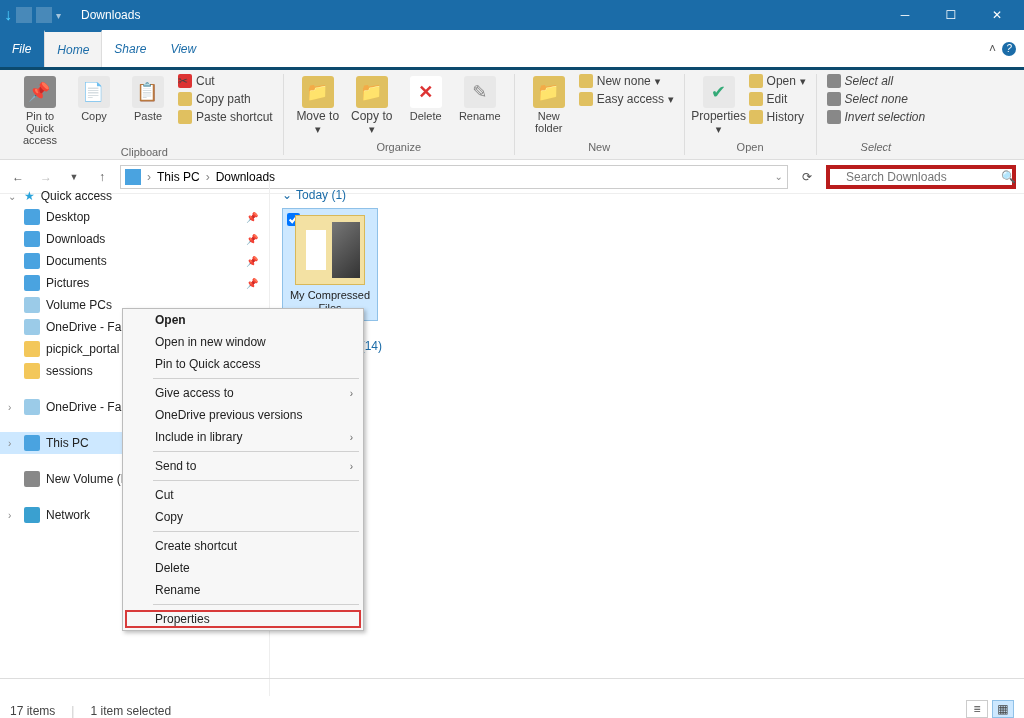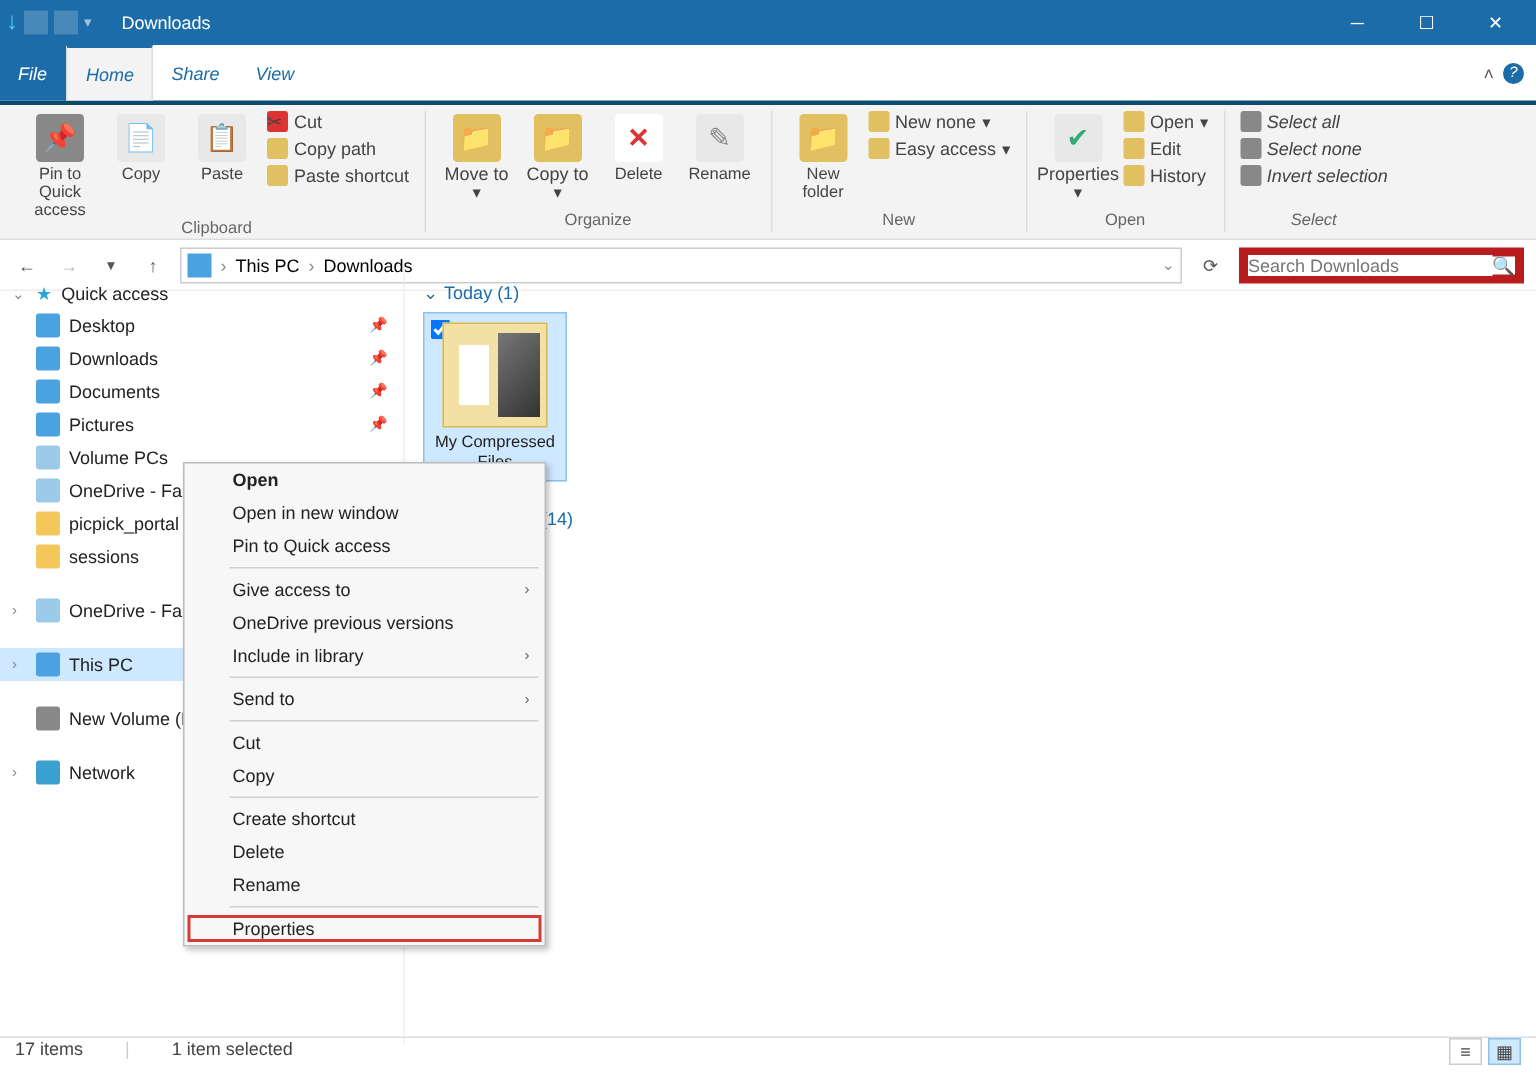--- a/index.html
+++ b/index.html
@@ -32,21 +32,21 @@
 .smallcol { display:flex; flex-direction:column; gap:4px; }
 .smallbtn { display:flex; align-items:center; gap:4px; color:#444; font-size:11px; white-space:nowrap;}
 .smallbtn .dot { width:14px; height:14px; background:#e0c060; border-radius:2px; display:inline-block;}
 
 
 .navrow { height: 34px; display:flex; align-items:center; gap:8px; padding:4px 8px; border-bottom:1px solid #eee;}
 .navbtn { width:20px; height:20px; display:flex; align-items:center; justify-content:center; color:#555; }
 .addr { flex:1; border:1px solid #ccc; height:24px; display:flex; align-items:center; padding:0 4px; gap:6px;}
 .addr .sep { color:#888; }
 .refresh { width:22px; height:22px; display:flex; align-items:center; justify-content:center; color:#555;}
-.search { width:190px; border:6px solid #b91c1c; height:24px; display:flex; align-items:center; padding:0 0; color:#888;}
+.search { width:190px; border:4px solid #b91c1c; height:24px; display:flex; align-items:center; padding:0 16px; color:#888;}
 .search input { border:none; outline:none; flex:1; font-size:12px; color:#555;}
 .search .sicon { color:#888; }
 
 
 .bodyrow { position:absolute; top:178px; left:0; right:0; bottom:22px; display:flex; }
 .sidebar { width:270px; border-right:1px solid #eee; padding:8px 0; overflow:hidden;}
 .sidebar .item { display:flex; align-items:center; gap:6px; padding:3px 10px 3px 24px; color:#222; position:relative;}
 .sidebar .item.sel { background:#cde8ff; }
 .sidebar .pin { margin-left:auto; color:#888; font-size:10px;}
 .sidebar .chev { color:#888; font-size:10px; position:absolute; left:8px;}
@@ -71,21 +71,21 @@
 
 .ctx { position:absolute; left:122px; top:308px; width:242px; background:#f7f7f7; border:1px solid #bcbcbc; box-shadow:2px 2px 4px rgba(0,0,0,.25); z-index:50;}
 .ctx .row { display:flex; align-items:center; padding:4px 10px 4px 32px; position:relative; color:#222;}
 .ctx .row.bold { font-weight:600; }
 .ctx .row .sub { margin-left:auto; color:#666; font-size:10px;}
 .ctx .row .ricon { position:absolute; left:8px; width:16px; height:16px; display:inline-block;}
 .ctx hr { border:none; border-top:1px solid #d0d0d0; margin:3px 4px 3px 30px; }
 .ctx .hl { outline:2px solid #d83a3a; outline-offset:-4px; }
 
 
-.status { position:absolute; left:0; right:0; bottom:0; height:27px; border-top:1px solid #ddd; display:flex; align-items:flex-start; padding:0 10px; gap:28px; color:#444; font-size:11px;}
+.status { position:absolute; left:0; right:0; bottom:0; height:40px; border-top:1px solid #ddd; display:flex; align-items:flex-end; padding:0 10px; gap:16px; color:#444; font-size:11px;}
 .status .right { margin-left:auto; display:flex; gap:4px;}
 .viewbtn { width:22px; height:18px; border:1px solid #ccc; display:flex; align-items:center; justify-content:center;}
 .viewbtn.active { background:#cde8ff; border-color:#8fc1e8;}
 </style>
 </head>
 <body>
 
 <div class="titlebar">
   <div class="qat">
     <span style="color:#4fd0ff;font-size:16px;">↓</span>

